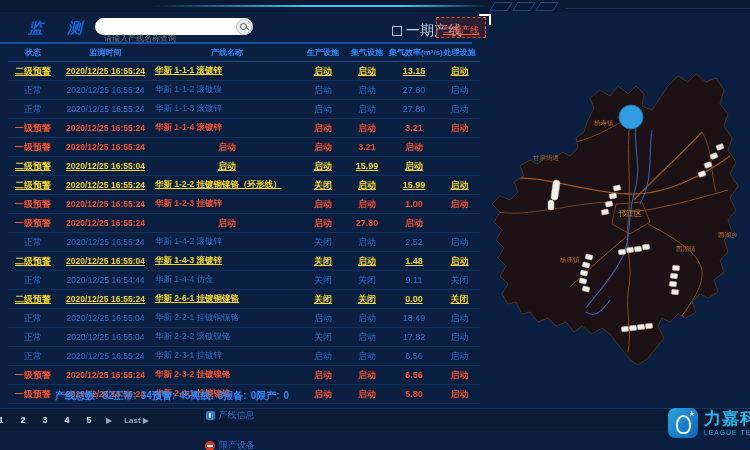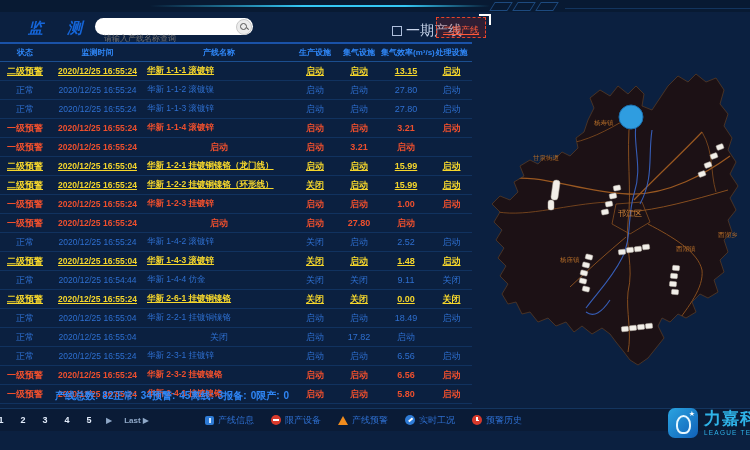--- a/index.html
+++ b/index.html
@@ -28,21 +28,21 @@
   .phase1{position:absolute;left:392px;top:10px;display:flex;align-items:center;gap:4px;
           color:#c9d6ec;font-size:14px;cursor:pointer;}
   .phase1 .cb{width:8px;height:8px;border:1px solid #aebfdd;background:transparent;}
   .phase2{position:absolute;left:436px;top:5px;width:48px;height:19px;border:1px dashed #e8442a;
           background:rgba(140,25,20,.28);color:#ff5a3c;font-size:9px;display:flex;align-items:flex-end;
           justify-content:center;cursor:pointer;text-decoration:underline;}
   .corner{position:absolute;top:-4px;right:-6px;width:10px;height:9px;
           border-top:2px solid #fff;border-right:2px solid #fff;}
 
   
-  .table{position:absolute;top:44px;left:0;width:472px;}
+  .table{position:absolute;top:44px;left:0;width:472px;padding-left:8px;}
   .thead,.trow{display:grid;grid-template-columns:50px 95px 148px 44px 44px 50px 41px;align-items:center;}
   .thead{height:17px;color:#2f86f6;font-weight:bold;font-size:8px;border-bottom:1px solid #1b4e8f;}
   .thead .hc{text-align:center;white-space:nowrap;}
   .trow{height:18px;font-size:9px;border-bottom:1px solid rgba(27,78,143,.40);cursor:pointer;}
   .trow span{text-align:center;white-space:nowrap;overflow:hidden;}
   .trow .name{text-align:left;font-size:8.5px;padding-left:2px;}
   .trow .time{font-size:8.5px;}
   .lv-normal{color:#2e6fd0;}
   .lv-warn1{color:#ee4f2d;font-weight:bold;}
   .lv-warn2{color:#f5d62c;font-weight:bold;text-decoration:underline;}
@@ -52,21 +52,21 @@
            color:#2f86f6;font-size:10px;font-weight:bold;}
   .summary .sv{margin-left:4px;}
 
   
   .footer{position:absolute;top:408px;left:0;width:750px;height:22px;background:#0a1b36;
           border-top:1px solid #14355f;}
   .pages{position:absolute;left:-4px;top:0;height:22px;display:flex;align-items:center;gap:12px;
          color:#e3edfc;font-size:9px;font-weight:bold;}
   .pages .pg{min-width:10px;text-align:center;cursor:pointer;}
   .pages .nav{color:#8fa8c8;font-size:8px;cursor:pointer;}
-  .legend{position:absolute;left:205px;top:0;height:22px;display:flex;align-items:center;gap:17px;}
+  .legend{position:absolute;left:205px;top:0;height:22px;display:flex;align-items:center;gap:17px;flex-direction:column;}
   .litem{display:flex;align-items:center;gap:4px;color:#2e6fd0;font-size:9px;cursor:pointer;}
   .ic-info{width:9px;height:9px;background:#2e7bd6;border-radius:2px;position:relative;}
   .ic-info::after{content:"";position:absolute;left:3.5px;top:2px;width:2px;height:5px;background:#cfe6ff;}
   .ic-noentry{width:10px;height:10px;border-radius:50%;background:#d83a2c;position:relative;}
   .ic-noentry::after{content:"";position:absolute;left:2px;top:4px;width:6px;height:2px;background:#fff;}
   .ic-warn{width:0;height:0;border-left:5px solid transparent;border-right:5px solid transparent;
            border-bottom:9px solid #f08c1e;}
   .ic-gauge{width:10px;height:10px;border-radius:50%;background:#2e7bd6;position:relative;}
   .ic-gauge::after{content:"";position:absolute;width:5px;height:1.5px;background:#fff;top:4px;left:2.5px;transform:rotate(-40deg);}
   .ic-history{width:10px;height:10px;border-radius:50%;background:#d83a2c;position:relative;}
@@ -168,21 +168,20 @@
           <span>一级预警</span>
           <span class="time">2020/12/25 16:55:24</span>
           <span>启动</span>
           <span>启动</span>
           <span>3.21</span>
           <span>启动</span>
         </div>
         <div class="trow lv-warn2">
           <span>二级预警</span>
           <span class="time">2020/12/25 16:55:04</span>
-          <span class="name">华新 1-2-1 挂镀铜镍铬（龙门线）</span>
           <span>启动</span>
           <span>启动</span>
           <span>15.99</span>
           <span>启动</span>
         </div>
         <div class="trow lv-warn2">
           <span>二级预警</span>
           <span class="time">2020/12/25 16:55:24</span>
           <span class="name">华新 1-2-2 挂镀铜镍铬（环形线）</span>
           <span>关闭</span>
@@ -248,20 +247,21 @@
           <span class="time">2020/12/25 16:55:04</span>
           <span class="name">华新 2-2-1 挂镀铜镍铬</span>
           <span>启动</span>
           <span>启动</span>
           <span>18.49</span>
           <span>启动</span>
         </div>
         <div class="trow lv-normal">
           <span>正常</span>
           <span class="time">2020/12/25 16:55:04</span>
+          <span class="name">华新 2-2-2 滚镀镍铬</span>
           <span>关闭</span>
           <span>启动</span>
           <span>17.82</span>
           <span>启动</span>
         </div>
         <div class="trow lv-normal">
           <span>正常</span>
           <span class="time">2020/12/25 16:55:24</span>
           <span class="name">华新 2-3-1 挂镀锌</span>
           <span>启动</span>

